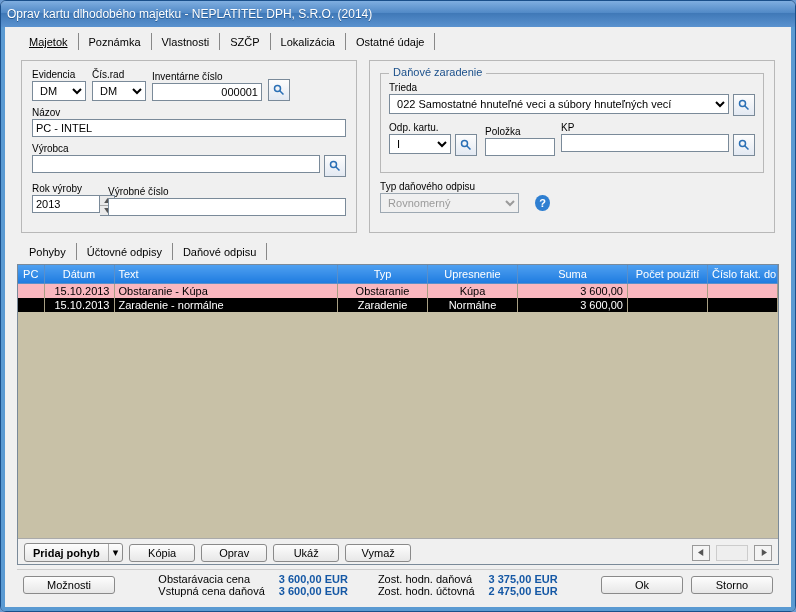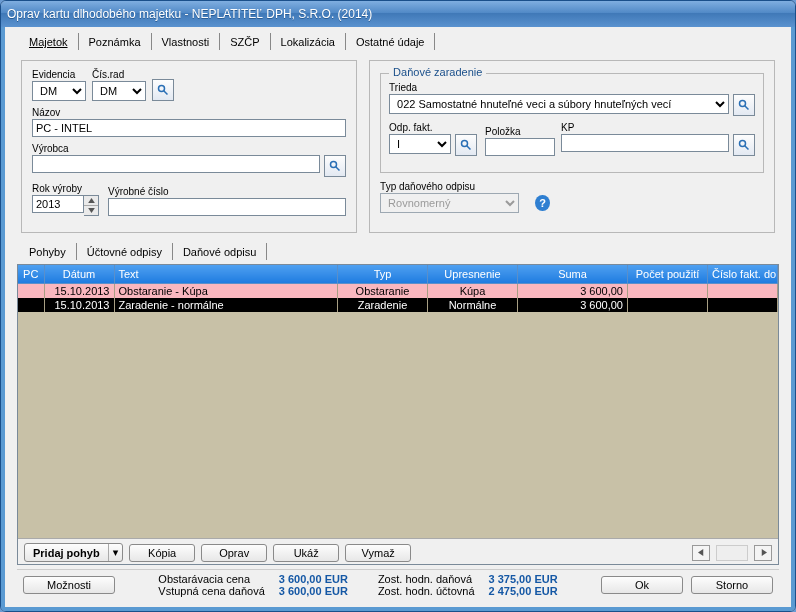--- a/index.html
+++ b/index.html
@@ -219,20 +219,24 @@
             <select>
               <option>DM</option>
             </select>
           </div>
           <div class="col" style="width:54px">
             <label class="fld">Čís.rad</label>
             <select>
               <option>DM</option>
             </select>
           </div>
+          <div class="col" style="width:110px">
+            <label class="fld">Inventárne číslo</label>
+            <input type="text" style="text-align: right;" value="000001">
+          </div>
           <span class="btn-look">
             <svg viewBox="0 0 16 16">
                 <circle cx="6" cy="6" r="4" fill="none" stroke="#2a6fb5" stroke-width="2"></circle>
                 <line x1="9" y1="9" x2="14" y2="14" stroke="#2a6fb5" stroke-width="2"></line>
               </svg>
           </span>
         </div>
         <div class="row">
           <div class="col" style="flex:1">
             <label class="fld">Názov</label>
@@ -250,21 +254,21 @@
                     <line x1="9" y1="9" x2="14" y2="14" stroke="#2a6fb5" stroke-width="2"></line>
                   </svg>
               </span>
             </div>
           </div>
         </div>
         <div class="row">
           <div class="col" style="width:70px">
             <label class="fld">Rok výroby</label>
             <div style="display:flex;">
-              <input type="text" style="width: 52px; text-align: left;" value="2013">
+              <input type="text" style="width: 68px; text-align: left;" value="2013">
               <div class="spin">
                 <div>
                     <svg viewBox="0 0 8 6">
                       <polygon points="4,0 8,6 0,6" fill="#555"></polygon>
                     </svg>
                   </div>
                 <div>
                     <svg viewBox="0 0 8 6">
                       <polygon points="0,0 8,0 4,6" fill="#555"></polygon>
                     </svg>
@@ -293,21 +297,21 @@
                   <svg viewBox="0 0 16 16">
                       <circle cx="6" cy="6" r="4" fill="none" stroke="#2a6fb5" stroke-width="2"></circle>
                       <line x1="9" y1="9" x2="14" y2="14" stroke="#2a6fb5" stroke-width="2"></line>
                     </svg>
                 </span>
               </div>
             </div>
           </div>
           <div class="row">
             <div class="col" style="width:90px">
-              <label class="fld">Odp. fakt.</label>
+              <label class="fld">Odp. kartu.</label>
               <div style="display:flex;gap:4px;">
                 <select style="width:62px">
                   <option>I</option>
                 </select>
                 <span class="btn-look">
                   <svg viewBox="0 0 16 16">
                       <circle cx="6" cy="6" r="4" fill="none" stroke="#2a6fb5" stroke-width="2"></circle>
                       <line x1="9" y1="9" x2="14" y2="14" stroke="#2a6fb5" stroke-width="2"></line>
                     </svg>
                 </span>

